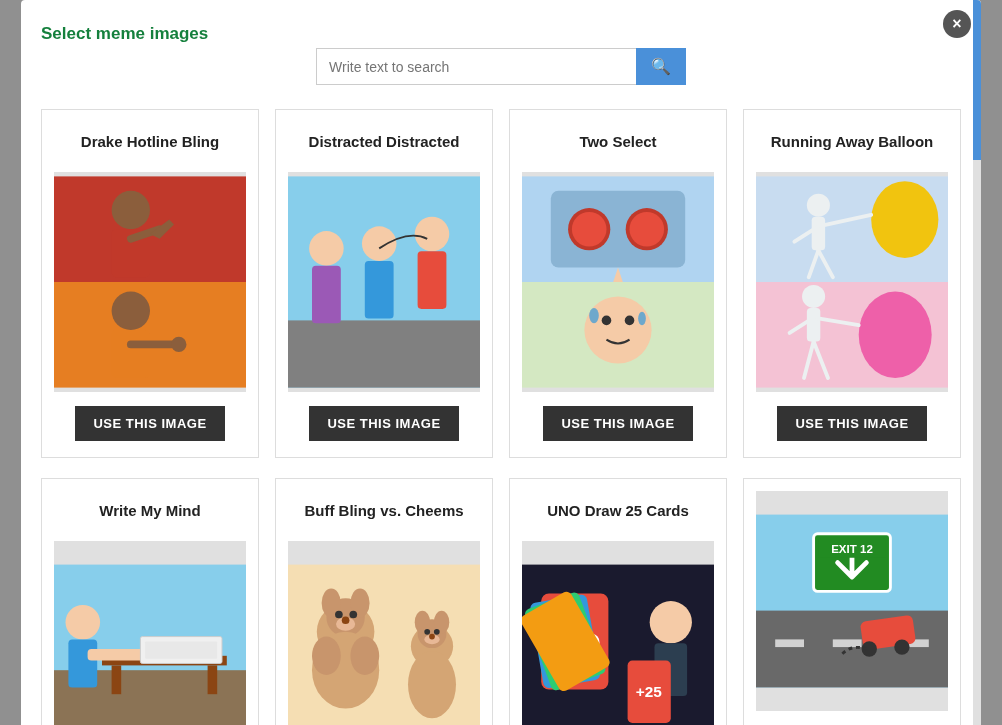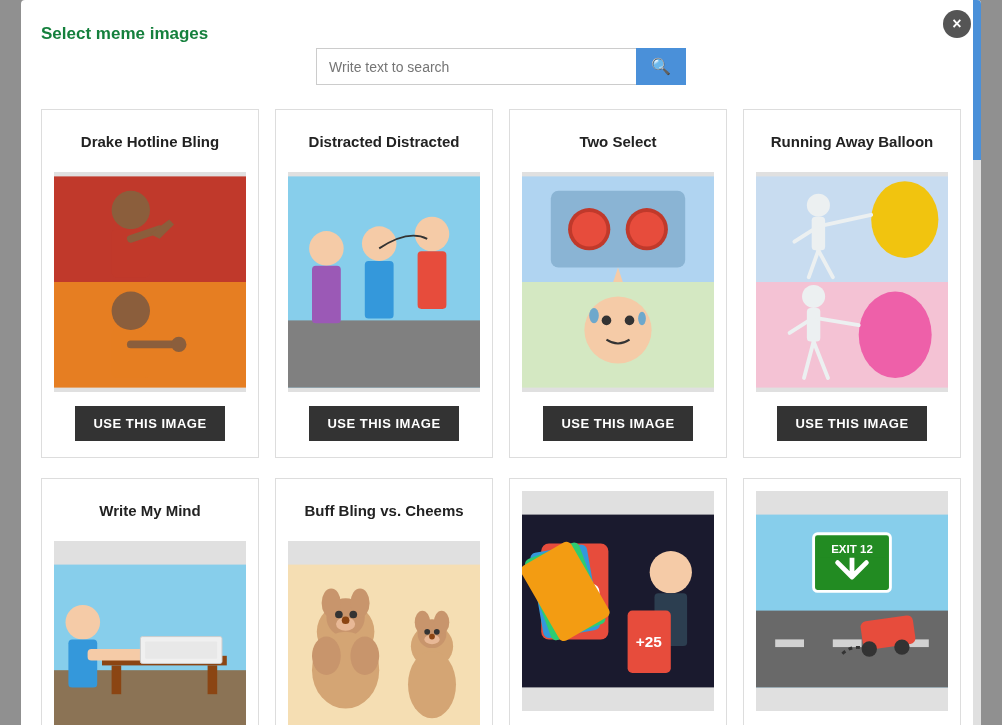--- a/index.html
+++ b/index.html
@@ -324,20 +324,21 @@
             <ellipse cx="150" cy="78" rx="8" ry="5" fill="#e8b896"></ellipse>
             <circle cx="150" cy="75" r="3" fill="#8B4513"></circle>
 
             <ellipse cx="150" cy="125" rx="25" ry="35" fill="#d4a574"></ellipse>
           </svg>
         </div>
 
       </div>
 
       <div class="meme-card">
+        <div class="meme-card-title">UNO Draw 25 Cards</div>
         <div class="meme-img-area">
           <svg width="100%" height="100%" viewBox="0 0 200 180" xmlns="http://www.w3.org/2000/svg">
             <rect width="200" height="180" fill="#1a1a2e"></rect>
 
             <rect x="20" y="30" width="70" height="100" rx="8" fill="#e74c3c"></rect>
             <text x="55" y="90" font-size="24" fill="white" text-anchor="middle" font-weight="bold">UNO</text>
 
             <rect x="15" y="35" width="60" height="90" rx="6" fill="#3498db" transform="rotate(-10 45 80)"></rect>
             <rect x="15" y="35" width="60" height="90" rx="6" fill="#2ecc71" transform="rotate(-20 45 80)"></rect>
             <rect x="15" y="35" width="60" height="90" rx="6" fill="#f39c12" transform="rotate(-30 45 80)"></rect>

